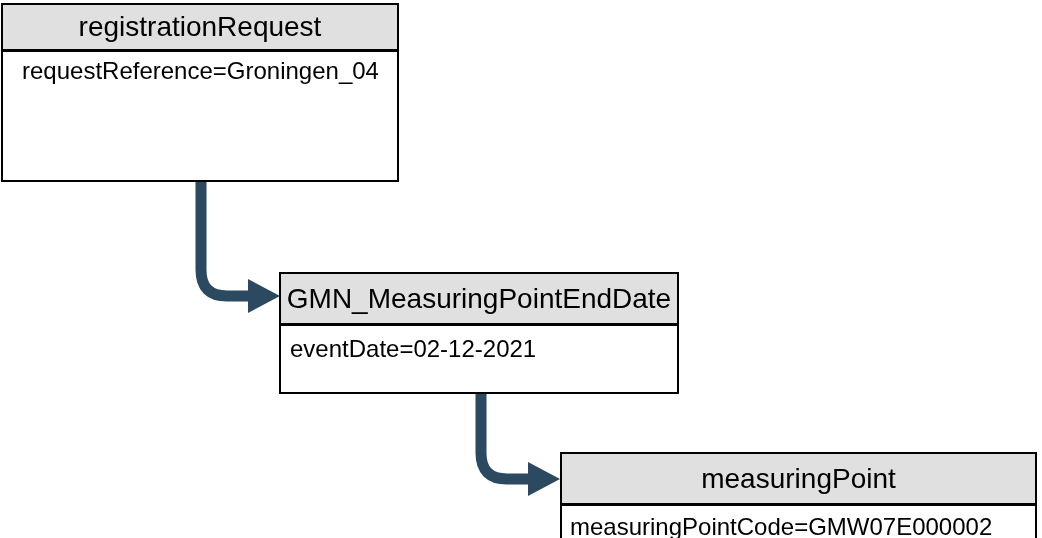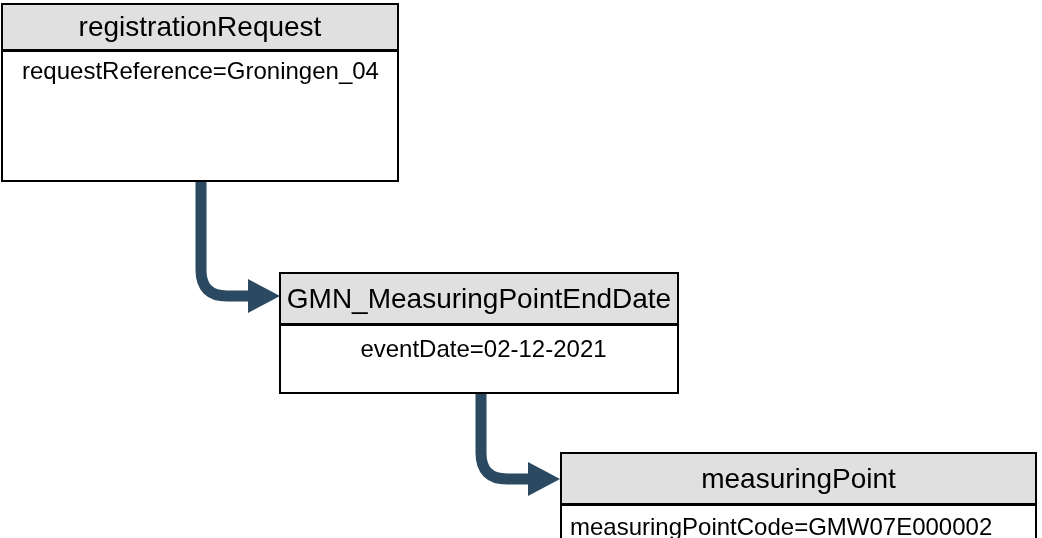--- a/index.html
+++ b/index.html
@@ -49,21 +49,21 @@
     white-space: nowrap;
     overflow: hidden;
   }
   
   .node1 { left: 1px; top: 3px; width: 398px; height: 179px; }
   .node1 .node-header { height: 44px; }
   .node1 .node-body { padding: 4px 0 0 19px; }
   
   .node2 { left: 279px; top: 239px; width: 400px; height: 122px; margin-top: 33px; }
   .node2 .node-header { height: 49px; }
-  .node2 .node-body { padding: 8px 0 0 9px; text-align: center; }
+  .node2 .node-body { padding: 8px 0 0 9px; }
   
   .node3 { left: 560px; top: 424px; width: 477px; height: 100px; margin-top: 28px; }
   .node3 .node-header { height: 49px; }
   .node3 .node-body { padding: 6px 0 0 8px; }
 </style>
 </head>
 <body>
 
 <div class="canvas">
 

